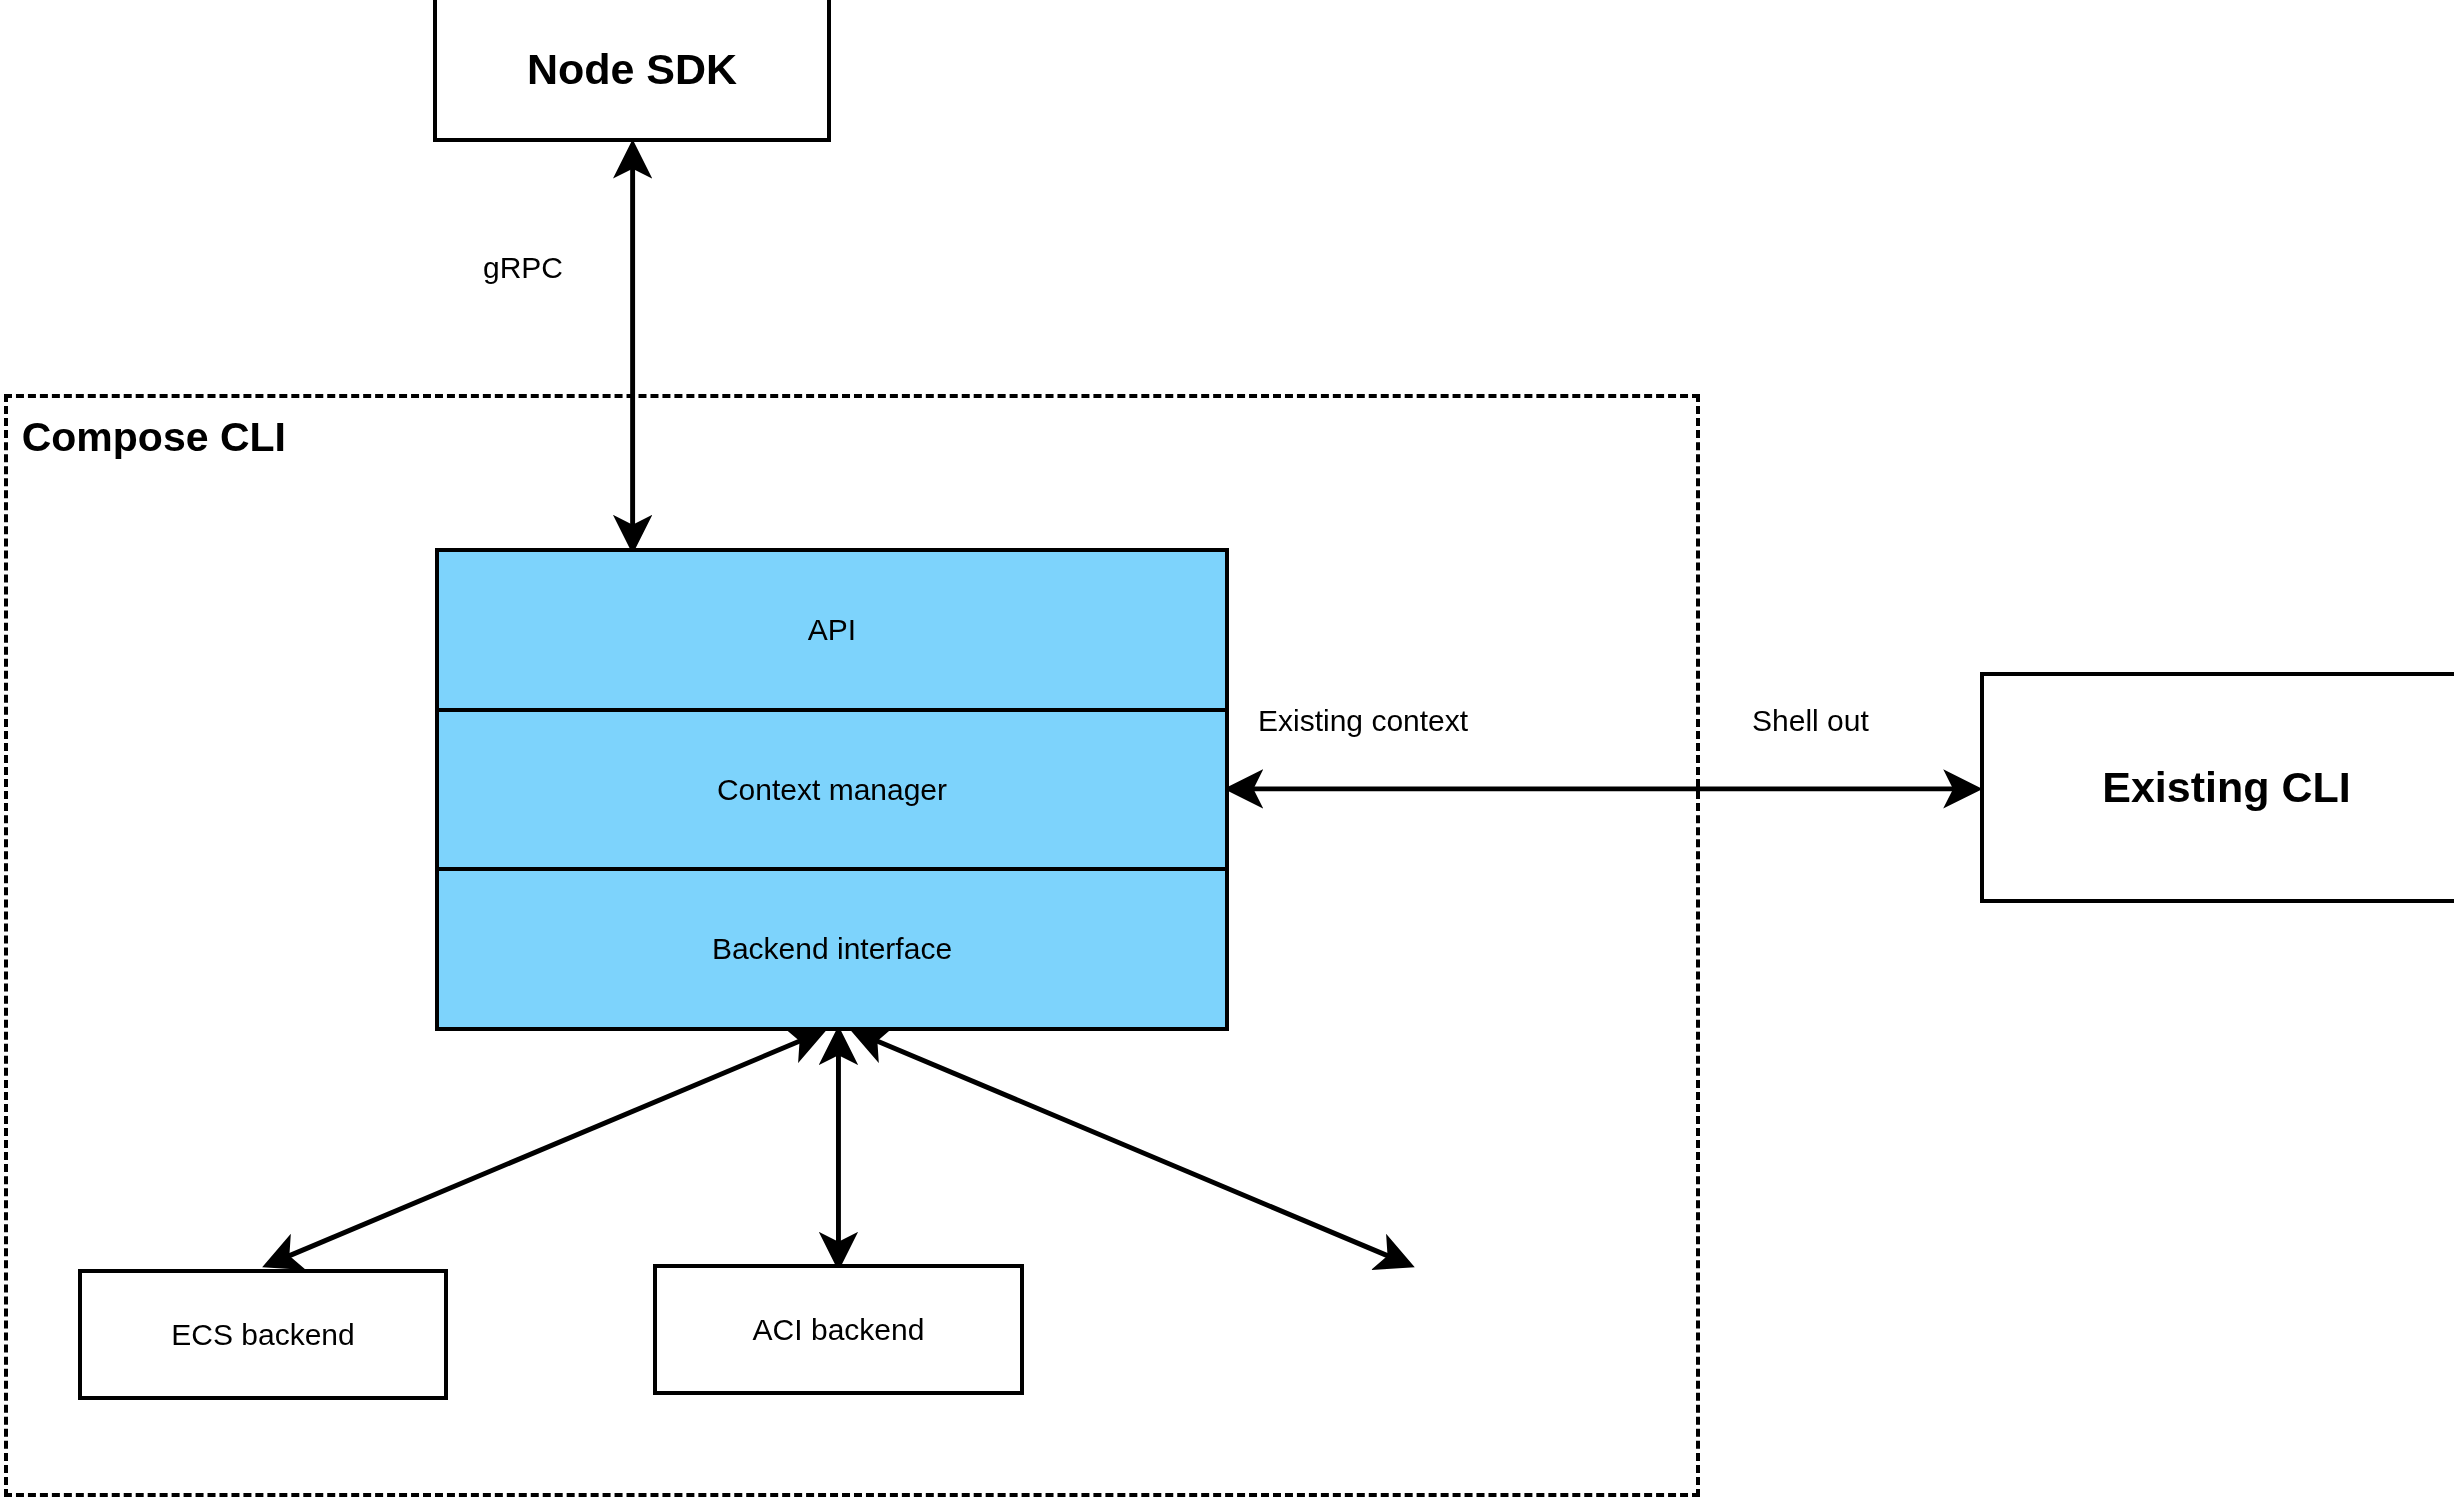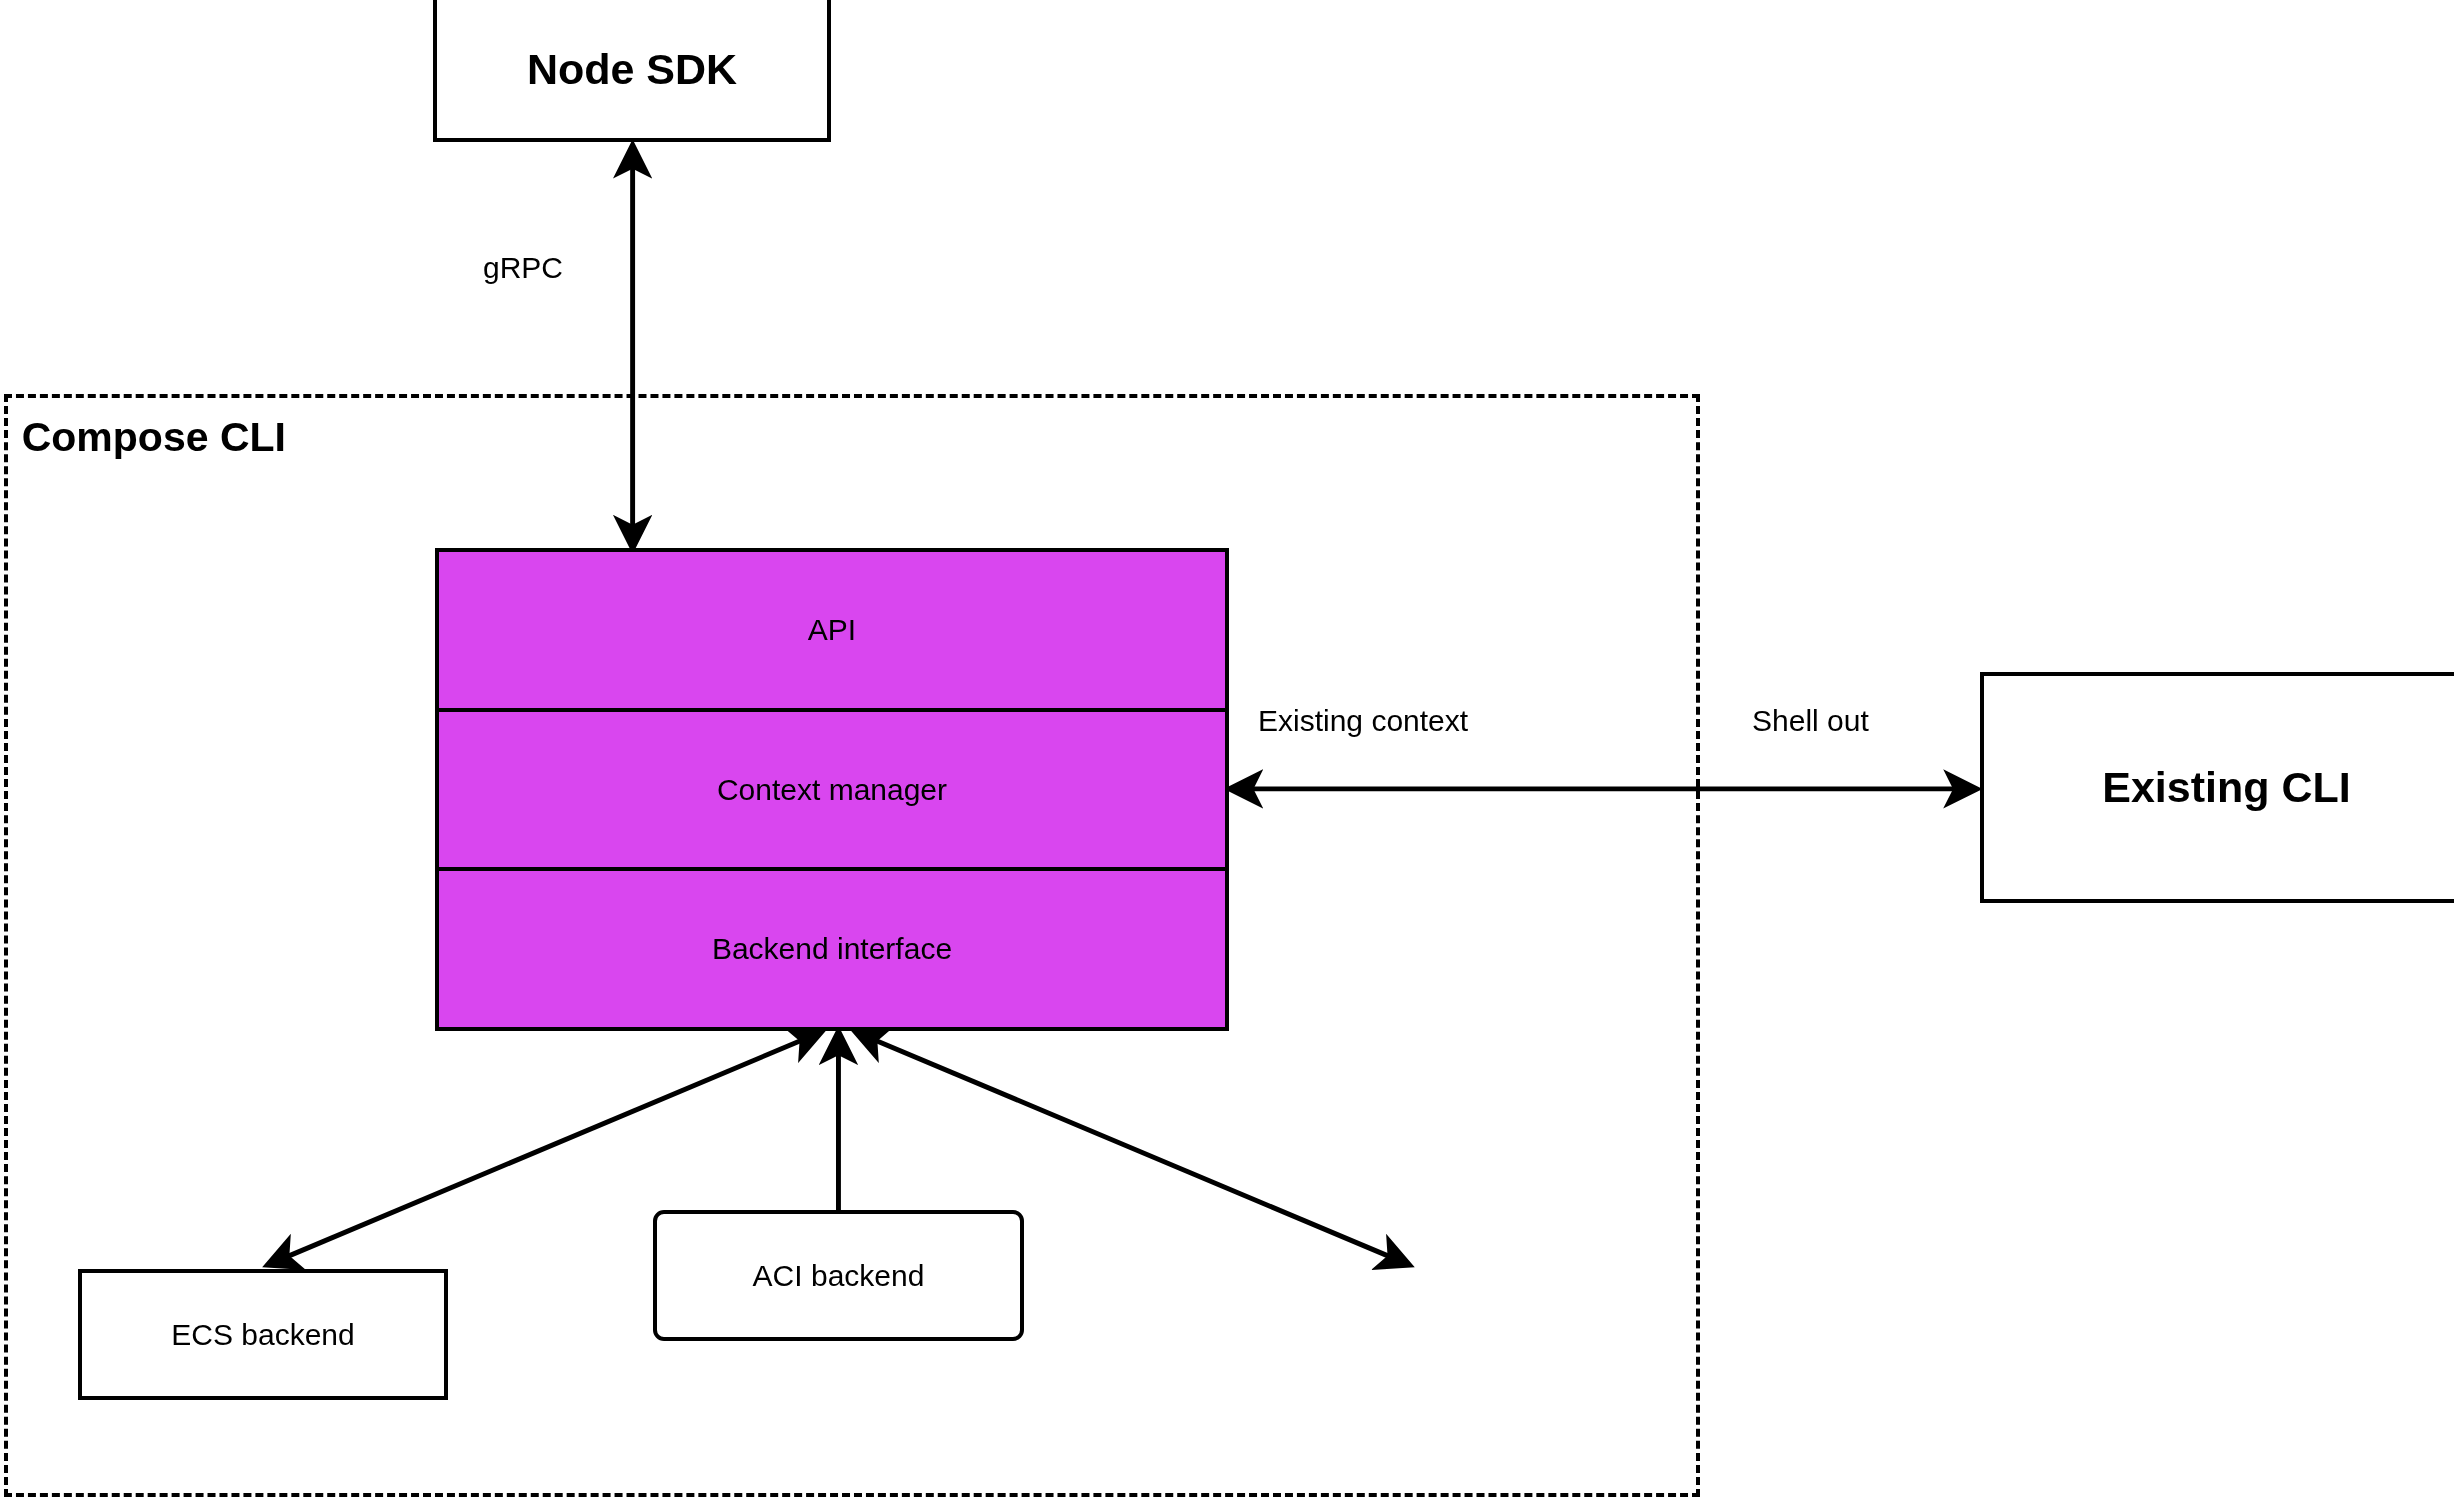--- a/index.html
+++ b/index.html
@@ -53,21 +53,21 @@
     position: absolute;
     font-weight: bold;
     white-space: nowrap;
   }
 
   
   #core-stack {
     position: absolute;
     box-sizing: border-box;
     border: 4.9px solid #000000;
-    background: #d946ef;
+    background: #7dd3fc;
     display: flex;
     flex-direction: column;
   }
   .stack-row {
     box-sizing: border-box;
     display: flex;
     flex: 1 1 0;
     border-bottom: 4.9px solid #000000;
   }
   .stack-row:last-child { border-bottom: none; }
@@ -149,19 +149,19 @@
   <div class="edge-label fs-42" style="left:1752px; top:704px;">Shell out</div>
 
   <div class="node" style="left:1980px; top:672px; width:493px; height:231px;">
     <span class="node-label bold fs-44">Existing CLI</span>
   </div>
 
   <div class="node" style="left:78px; top:1269px; width:370px; height:131px;">
     <span class="node-label fs-42">ECS backend</span>
   </div>
 
-  <div class="node" style="left:653px; top:1210px; width:371px; height:131px;border-radius:11px;">
+  <div class="node" style="left:653px; top:1264px; width:371px; height:131px;">
     <span class="node-label fs-42">ACI backend</span>
   </div>
 
 
 </div>
 
 
 </body></html>

